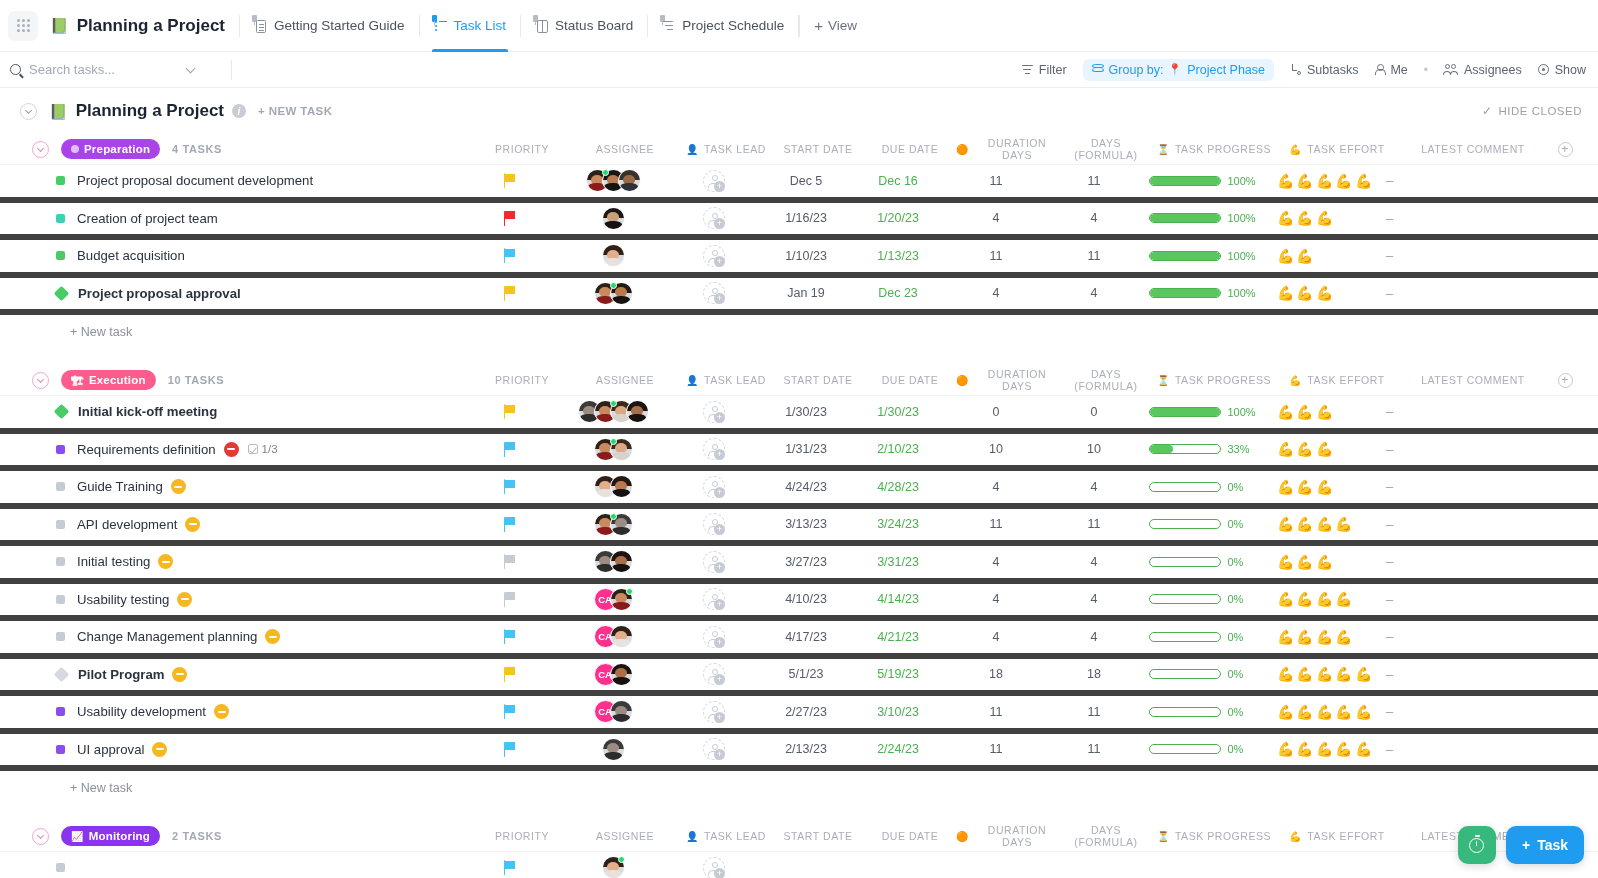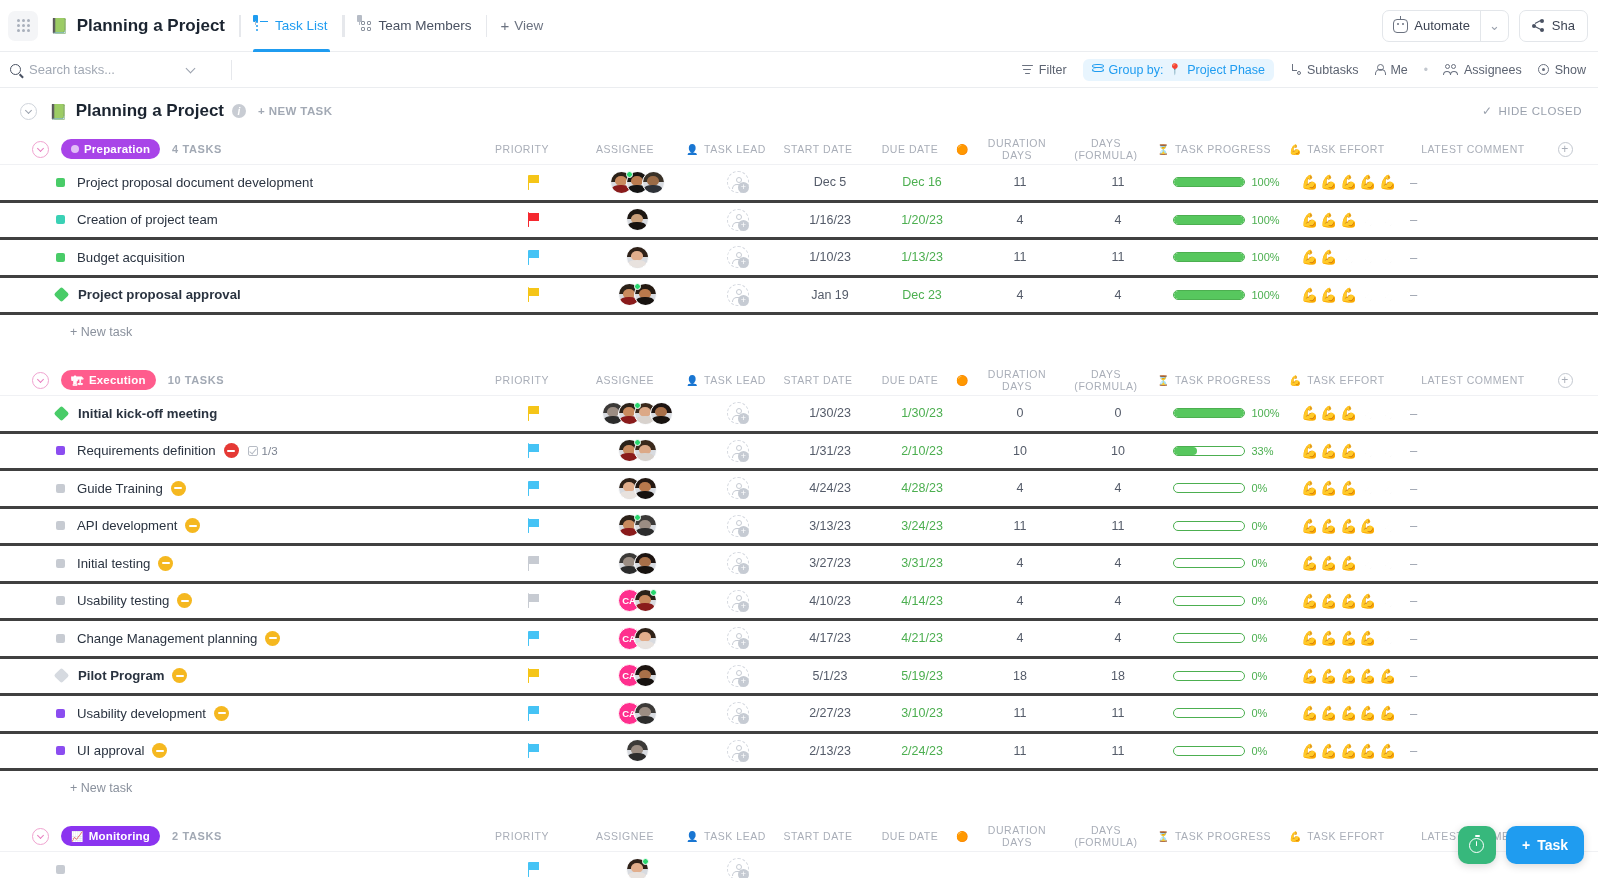--- a/index.html
+++ b/index.html
@@ -228,21 +228,21 @@
   .colhdr .c {
     font-size:10.5px; color:#a9aeb8; letter-spacing:0.55px; text-align:center;
     display:flex; align-items:center; justify-content:center; gap:5px; font-weight:500;
   }
   .plus-circ { width:15px; height:15px; border:1.2px solid #c3c8d0; border-radius:50%;
     display:flex; align-items:center; justify-content:center; color:#a9aeb8; font-size:12px; line-height:1; }
 
   .rows { background:#fff; border-top:1px solid #f0f1f4; }
   .row {
     display:flex; align-items:center; height:37.5px;
-    border-bottom:3px solid #404040; padding-left:56px; padding-right:4px;
+    border-bottom:6px solid #404040; padding-left:56px; padding-right:28px;
     background:#fff; position:relative;
   }
   .status-sq { width:9px; height:9px; border-radius:2px; flex:0 0 auto; margin-right:12px; }
   .status-di { width:11px; height:11px; transform: rotate(45deg); border-radius:2px; flex:0 0 auto; margin-right:11px; }
   .tname { font-size:13.2px; color:#2a3340; white-space:nowrap; }
   .tname.bold { font-weight:bold; }
   .badge-blocked {
     width:15px; height:15px; border-radius:50%; background:#e53935;
     display:inline-flex; align-items:center; justify-content:center; margin-left:8px; flex:0 0 auto;
   }
@@ -338,78 +338,74 @@
         <i></i>
         <i></i>
       </div>
   </div>
   <div class="space-title">
     <span class="book-ic">📗</span>
     <span>Planning a Project</span>
   </div>
   <div class="tab-sep"></div>
 
+  <div class="tab">
+    <span class="tic">
+        <span class="pin"></span>
+        <span class="doc-ic"></span>
+      </span>
+    <span>Getting Started Guide</span>
+  </div>
   <div class="tab-sep"></div>
 
   <div class="tab active">
     <span class="tic">
         <span class="pin"></span>
       <span class="list-ic">
           <i></i>
           <i></i>
           <i></i>
           <span></span>
           <span></span>
           <span></span>
         </span>
     </span>
     <span>Task List</span>
   </div>
   <div class="tab-sep"></div>
 
-  <div class="tab-sep"></div>
-
-  <div class="tab-sep"></div>
-
   <div class="tab">
     <span class="tic">
         <span class="pin"></span>
-      <span class="team-ic">
-          <b></b>
-          <b></b>
-          <b></b>
-          <b></b>
+        <span class="board-ic"></span>
+      </span>
+    <span>Status Board</span>
+  </div>
+  <div class="tab-sep"></div>
+
+  <div class="tab">
+    <span class="tic">
+        <span class="pin"></span>
+      <span class="gantt-ic">
+          <span></span>
+          <span></span>
+          <span></span>
         </span>
     </span>
-    <span>Team Members</span>
+    <span>Project Schedule</span>
   </div>
+  <div class="tab-sep"></div>
+
   <div class="tab-sep"></div>
 
   <div class="tab addview">
     <span class="plus-g">+</span>
     <span>View</span>
   </div>
 
-  <div class="topbar-right">
-    <div class="automate-btn">
-      <span class="lbl">
-        <span class="robot"></span>
-        <span>Automate</span>
-      </span>
-      <span class="cv">⌄</span>
-    </div>
-    <div class="share-btn">
-      <span class="share-ic">
-          <i></i>
-          <i></i>
-          <i></i>
-        </span>
-      <span>Sha</span>
-    </div>
-  </div>
 </div>
 
 <div class="filterbar">
   <div class="searchbox">
     <span class="mag"></span>
     <input type="text" placeholder="Search tasks..." style="">
     <span class="chev"></span>
   </div>
   <div class="vbar"></div>
 

